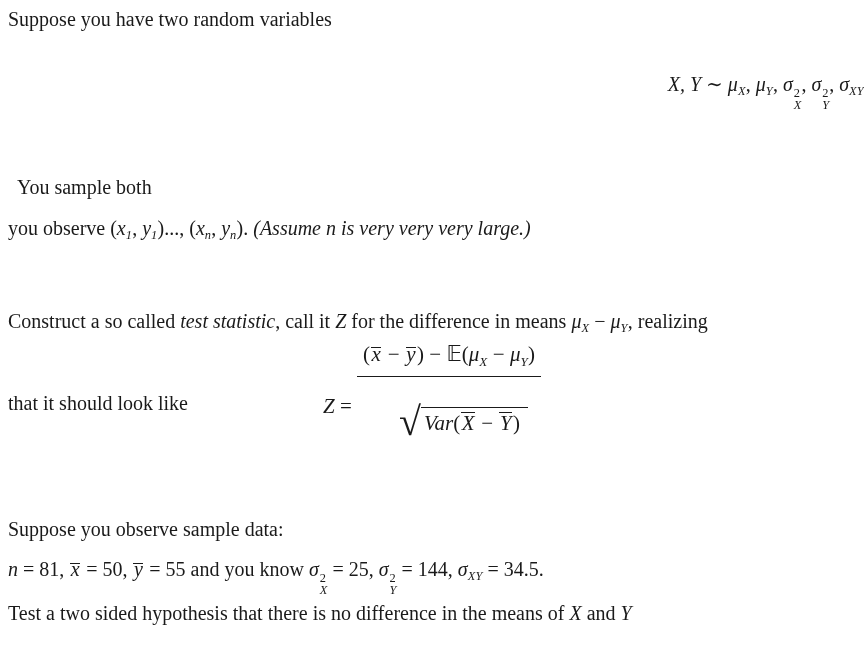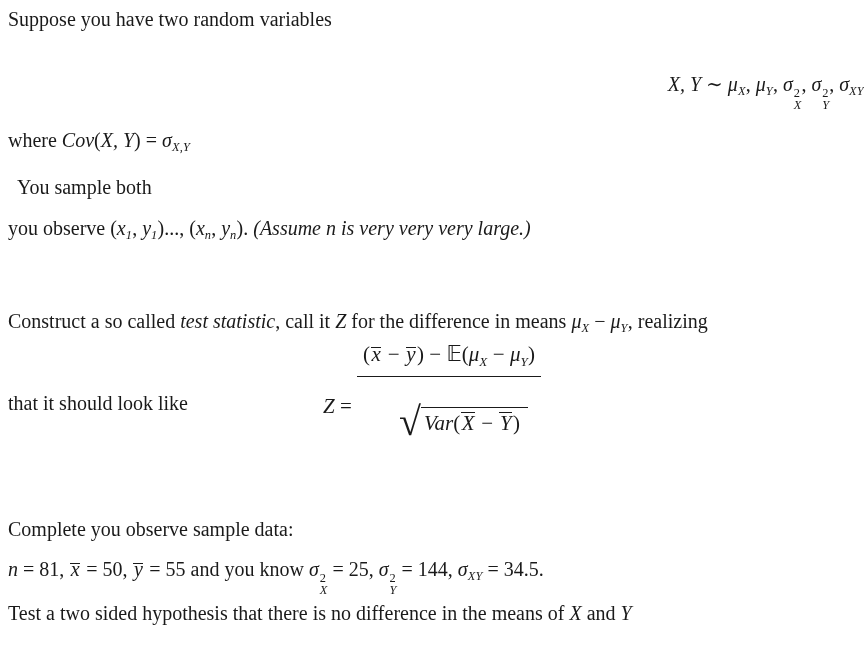--- a/index.html
+++ b/index.html
@@ -52,21 +52,20 @@
 </style>
 </head>
 <body>
 
 <div class="page">
 
   <div class="line" style="top:8px; left:8px;">Suppose you have two random variables</div>
 
   <div class="line centered" style="top:72px;"><span class="m-i">X, Y</span><span class="m-r"> ∼ </span><span class="m-i">μ</span><span class="m-sub">X</span><span class="m-r">, </span><span class="m-i">μ</span><span class="m-sub">Y</span><span class="m-r">, </span><span class="m-i">σ</span><span class="m-ss"><span class="ss-sup">2</span><span class="ss-sub">X</span></span><span class="m-r">, </span><span class="m-i">σ</span><span class="m-ss"><span class="ss-sup">2</span><span class="ss-sub">Y</span></span><span class="m-r">, </span><span class="m-i">σ</span><span class="m-sub">XY</span></div>
 
-  <div class="line" style="top:129px; left:8px;"><span class="m-r">where </span><span class="m-i">Cov</span><span class="m-r">(</span><span class="m-i">X, Y</span><span class="m-r">) = </span><span class="m-i">σ</span><span class="m-sub">X,Y</span></div>
 
   <div class="line" style="top:176px; left:17px;">You sample both</div>
 
   <div class="line" style="top:217px; left:8px;"><span class="m-r">you observe (</span><span class="m-i">x</span><span class="m-sub">1</span><span class="m-r">, </span><span class="m-i">y</span><span class="m-sub">1</span><span class="m-r">)..., (</span><span class="m-i">x</span><span class="m-sub">n</span><span class="m-r">, </span><span class="m-i">y</span><span class="m-sub">n</span><span class="m-r">). </span><span class="m-i">(Assume n is very very very large.)</span></div>
 
   <div class="line" style="top:261px; left:8px;">
     <div class="para-line"><span class="m-r">Construct a so called </span><span class="m-i">test statistic</span><span class="m-r">, call it </span><span class="m-i">Z</span><span class="m-r"> for the difference in means </span><span class="m-i">μ</span><span class="m-sub">X</span><span class="m-r"> − </span><span class="m-i">μ</span><span class="m-sub">Y</span><span class="m-r">, realizing</span></div>
     <div class="para-line">that it should look like</div>
   </div>
 
@@ -78,19 +77,19 @@
       <span class="frac-den">
         <span class="sqrt">
           <span class="sqrt-sign">√</span>
           <span class="sqrt-body"><span class="m-i">Var</span><span class="m-r">(</span><span class="m-bar m-bar-up">X</span><span class="m-r"> − </span><span class="m-bar m-bar-up">Y</span><span class="m-r">)</span></span>
         </span>
       </span>
     </span>
   </div>
 
 
-  <div class="line" style="top:518px; left:8px;">Complete you observe sample data:</div>
+  <div class="line" style="top:518px; left:8px;">Suppose you observe sample data:</div>
 
   <div class="line" style="top:558px; left:8px;"><span class="m-i">n</span><span class="m-r"> = 81, </span><span class="m-bar m-bar-lo">x</span><span class="m-r"> = 50, </span><span class="m-bar m-bar-lo">y</span><span class="m-r"> = 55 and you know </span><span class="m-i">σ</span><span class="m-ss"><span class="ss-sup">2</span><span class="ss-sub">X</span></span><span class="m-r"> = 25, </span><span class="m-i">σ</span><span class="m-ss"><span class="ss-sup">2</span><span class="ss-sub">Y</span></span><span class="m-r"> = 144, </span><span class="m-i">σ</span><span class="m-sub">XY</span><span class="m-r"> = 34.5.</span></div>
 
   <div class="line" style="top:602px; left:8px;"><span class="m-r">Test a two sided hypothesis that there is no difference in the means of </span><span class="m-i">X</span><span class="m-r"> and </span><span class="m-i">Y</span></div>
 
 </div>
 
 </body></html>

